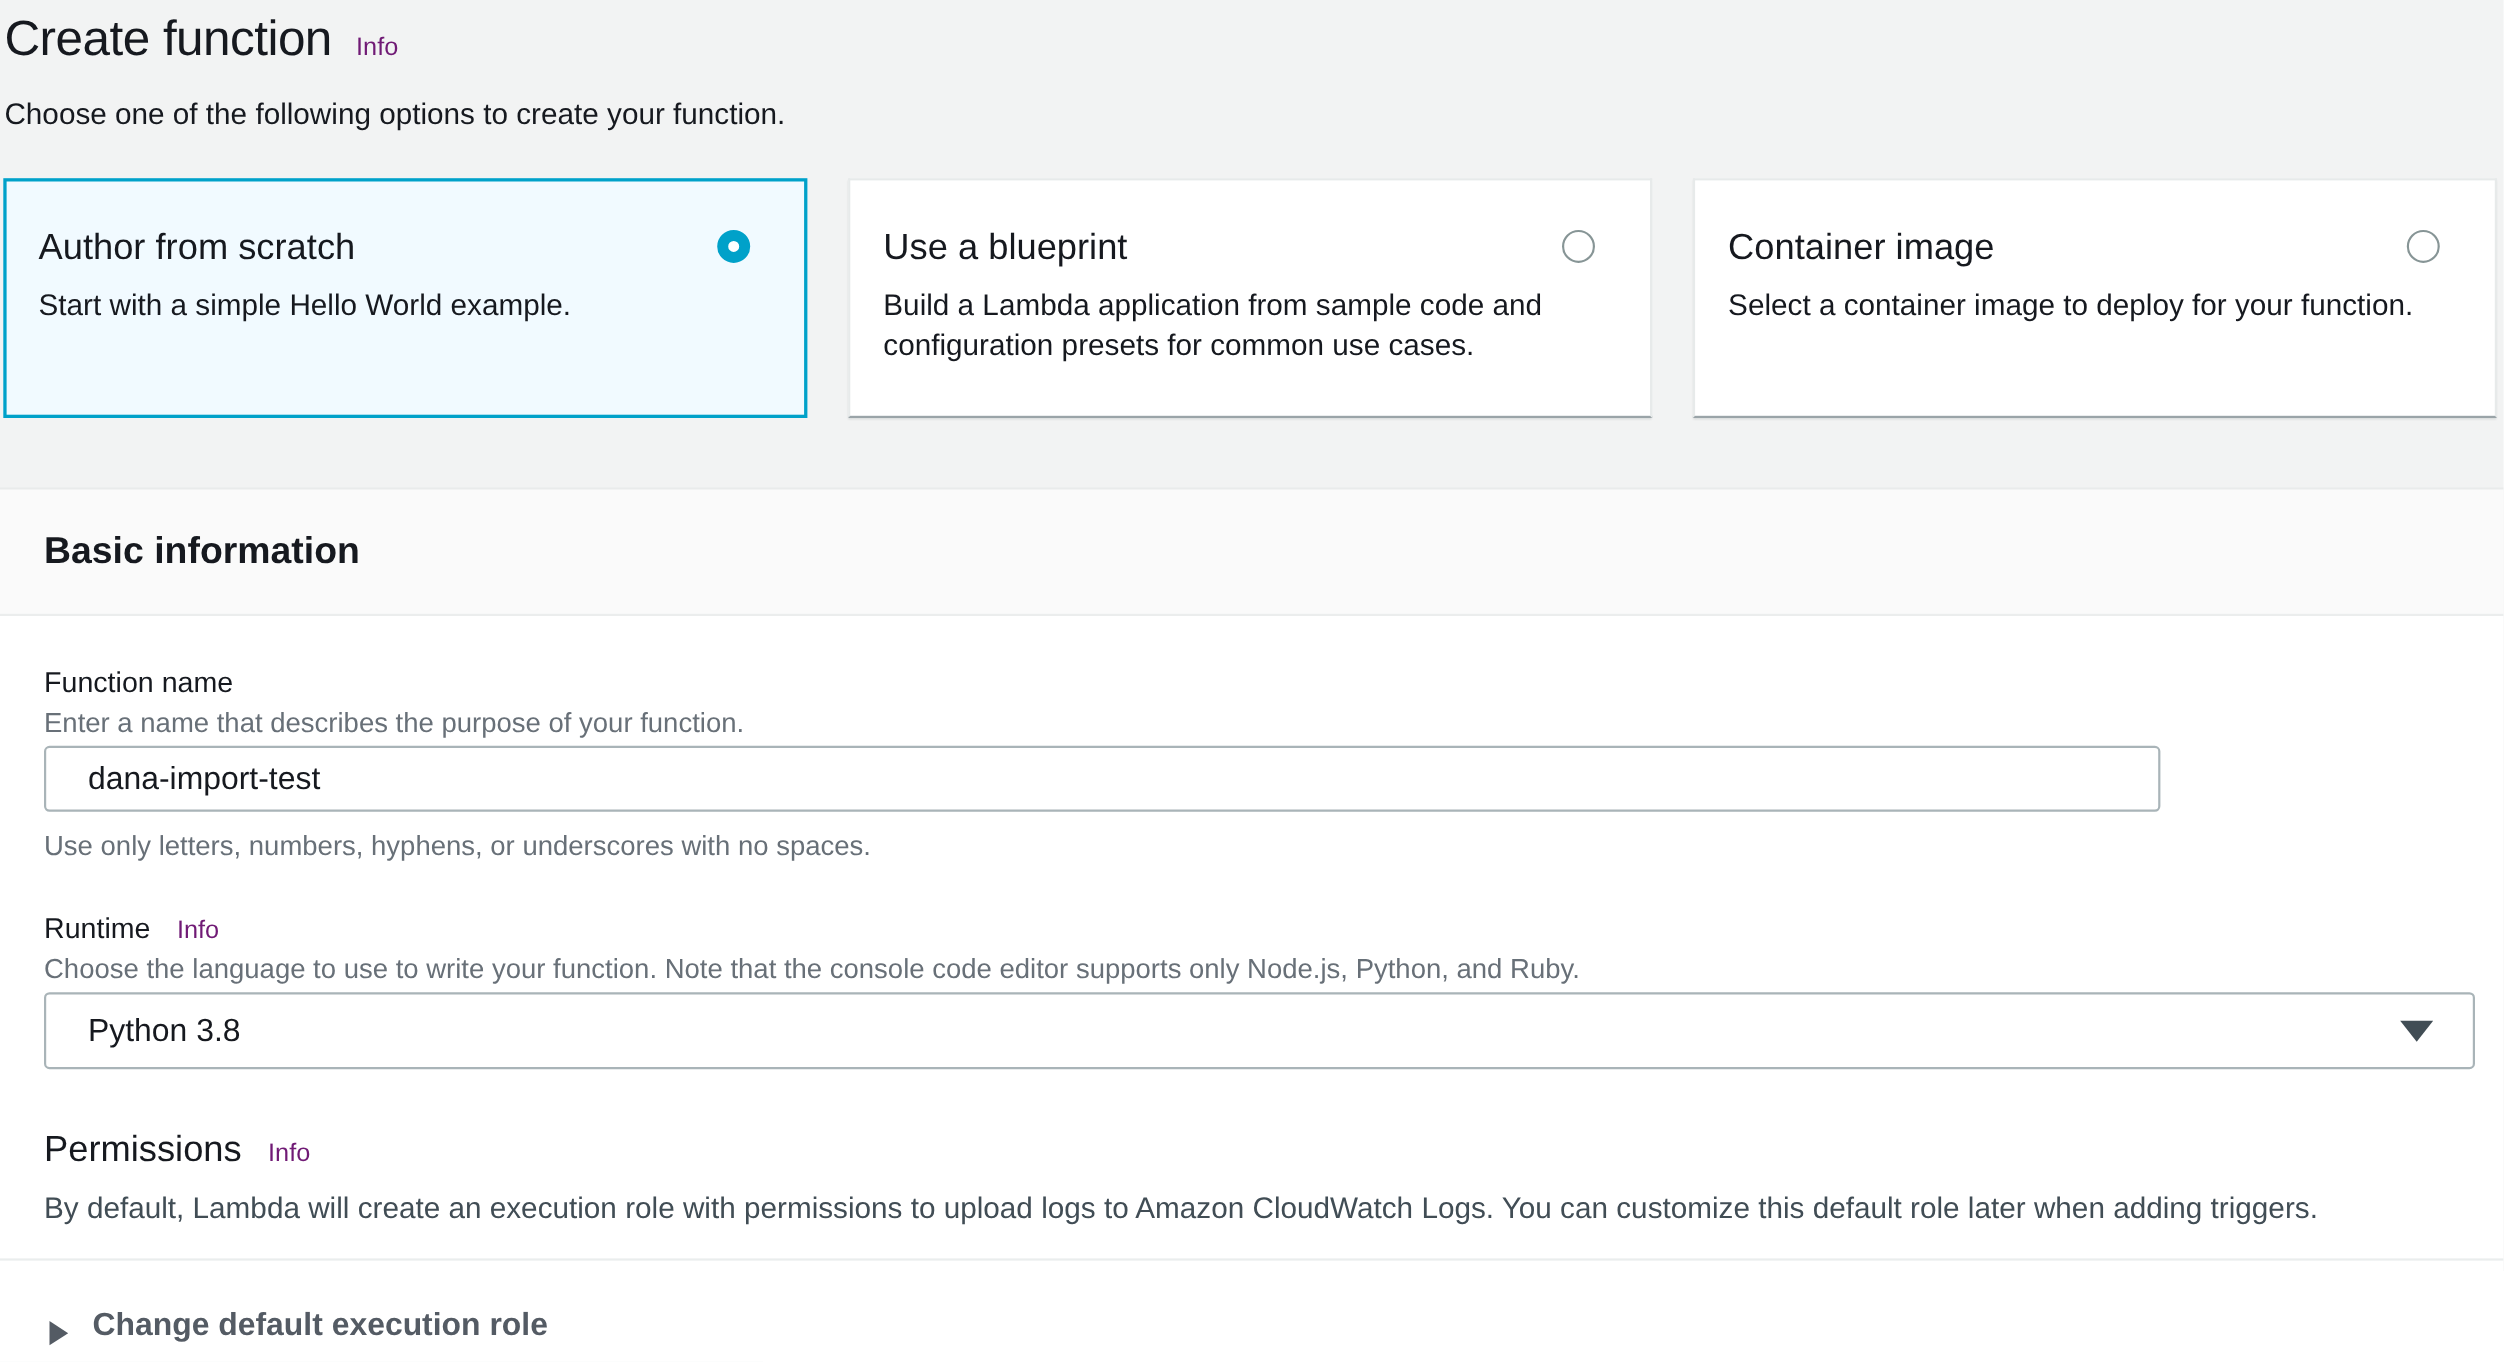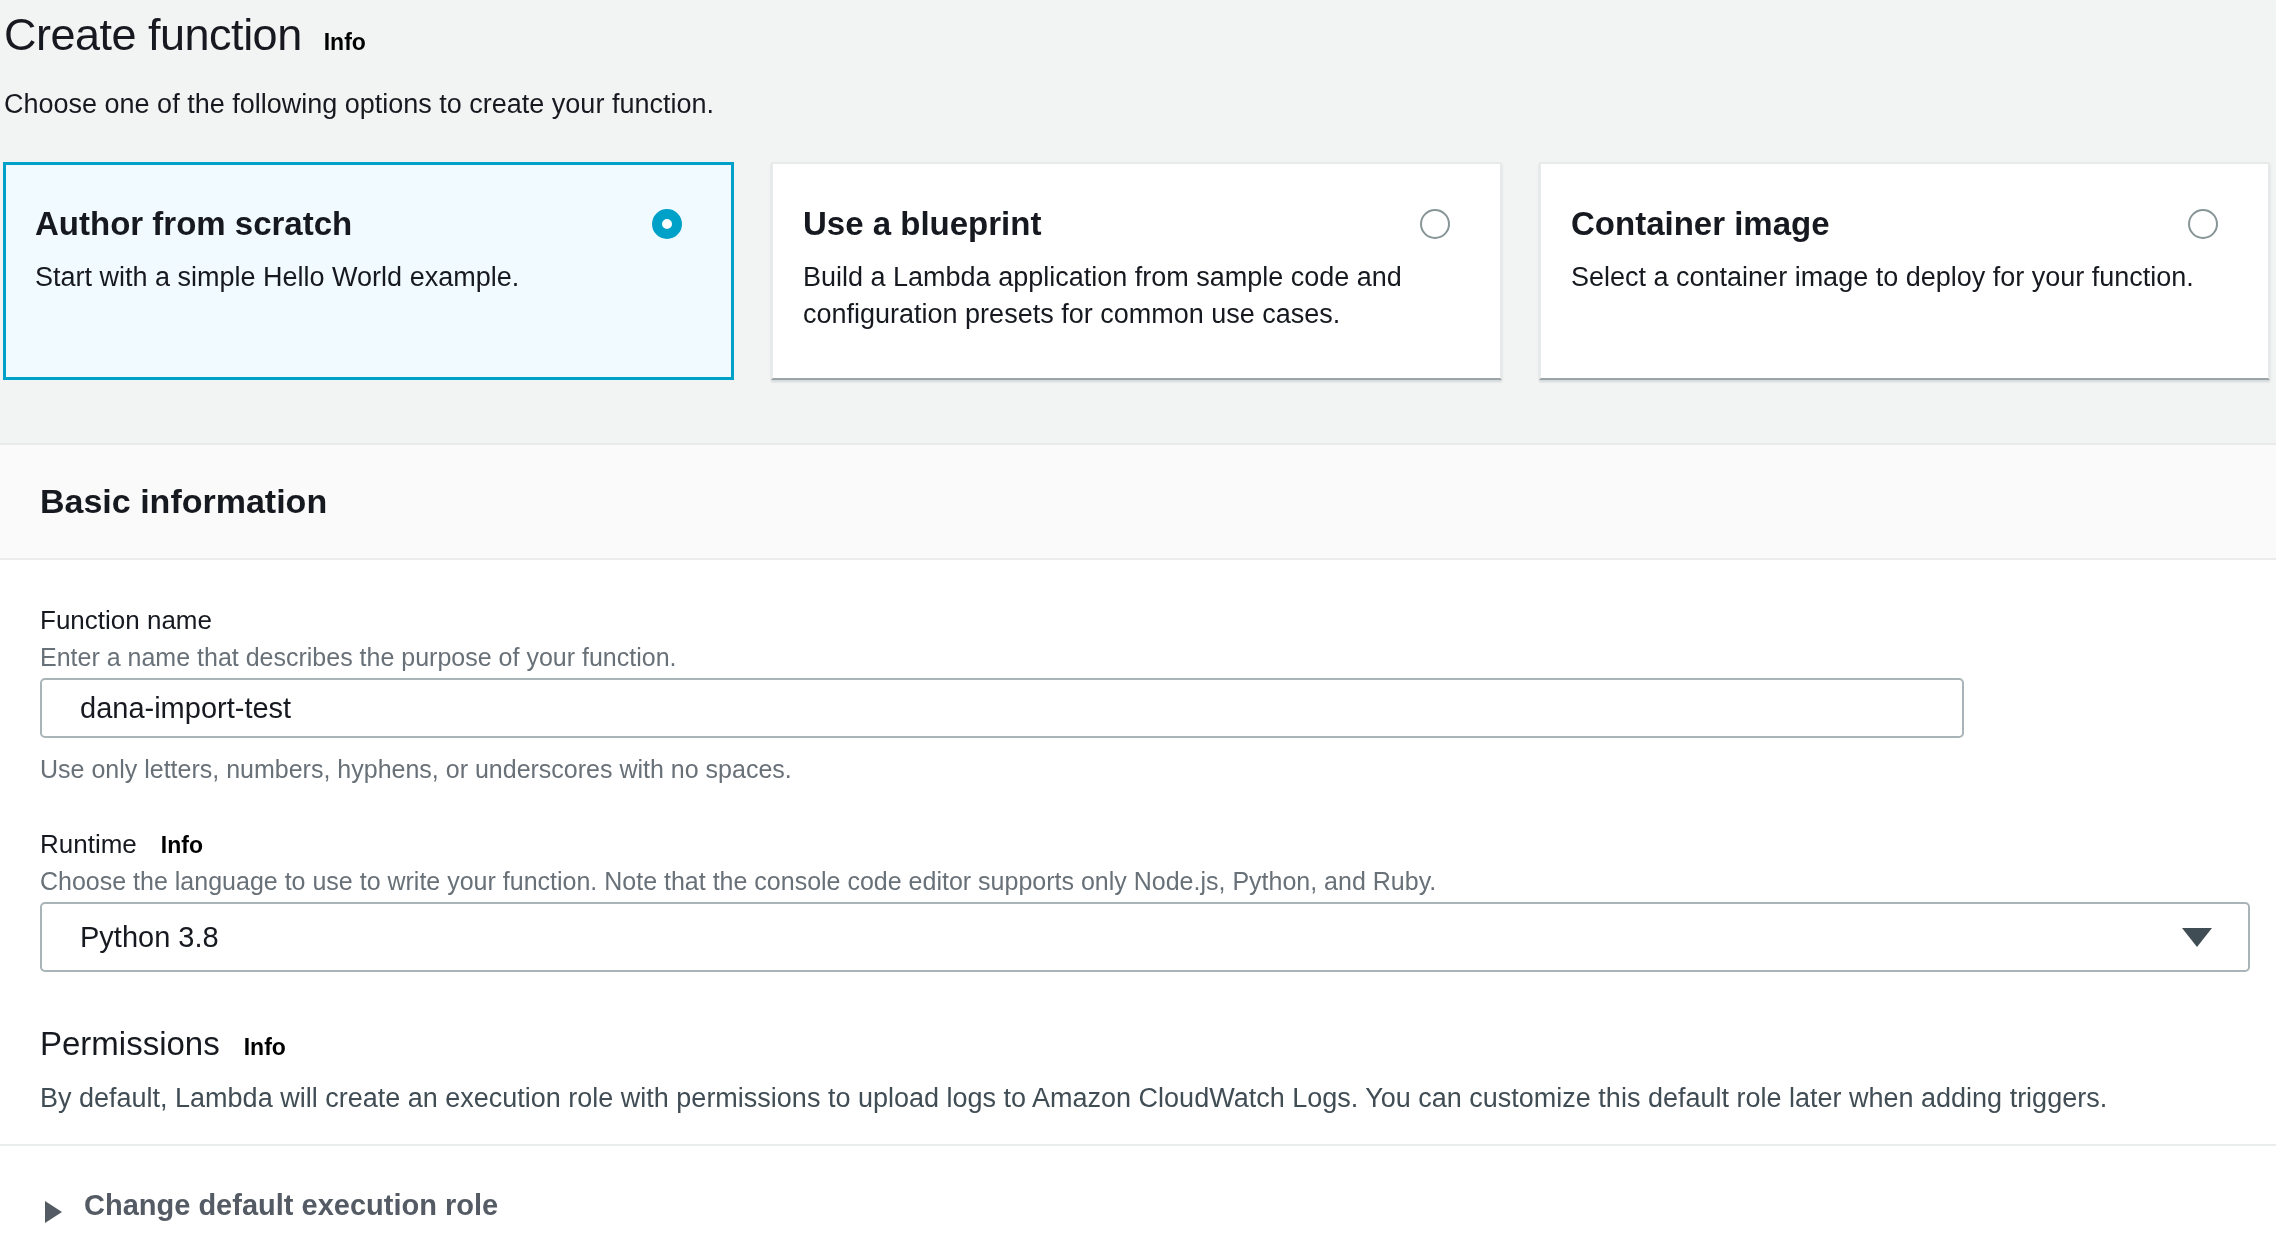--- a/index.html
+++ b/index.html
@@ -8,38 +8,38 @@
     background:#f2f3f3;
     font-family:"Liberation Sans", sans-serif;
     color:#16191f;
     overflow:hidden;
     -webkit-font-smoothing:antialiased;
   }
   
   .page-header { padding:6px 0 0 4px; }
   .page-title-row { display:flex; align-items:baseline; }
   .page-title { font-size:45px; font-weight:400; letter-spacing:-0.5px; line-height:58px; }
-  .info-link { color:#000000; font-weight:700; cursor:pointer; }
+  .info-link { color:#701a75; font-weight:400; cursor:pointer; }
   .info-link.lg { font-size:23px; margin-left:22px; }
   .page-subtitle { font-size:27px; line-height:32px; margin-top:24px; }
 
   
   .cards-row { display:flex; gap:37px; margin:42px 6px 0 3px; }
   .card {
     flex:1 1 0; height:218px; background:#ffffff;
     border:2px solid #e7eaea; border-bottom:2px solid #9aa4a8;
     box-shadow:0 2px 2px rgba(0,28,36,0.12);
     padding:38px 42px 0 30px; cursor:pointer;
   }
   .card.selected {
     background:#f1faff; border:3px solid #00a1c9; box-shadow:none;
     padding:37px 41px 0 29px;
   }
   .card-head { display:flex; justify-content:space-between; align-items:center; }
-  .card-title { font-size:33px; line-height:44px; font-weight:700; }
+  .card-title { font-size:33px; line-height:44px; font-weight:400; }
   .radio {
     width:30px; height:30px; border-radius:50%;
     border:2px solid #879596; background:#fff; flex:0 0 auto; margin-right:8px;
   }
   .radio.checked { border:10px solid #00a1c9; background:#ffffff; }
   .card-desc { font-size:27px; line-height:37px; margin-top:13px; max-width:625px; }
 
   
   .panel { margin-top:63px; }
   .panel-header {

